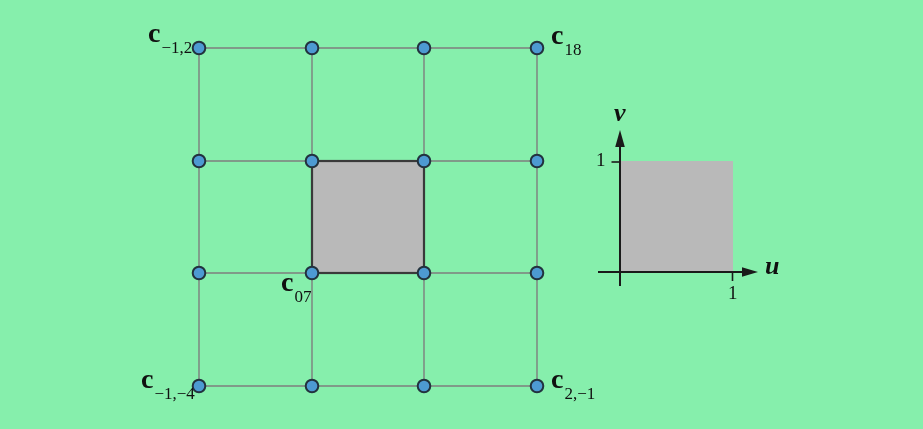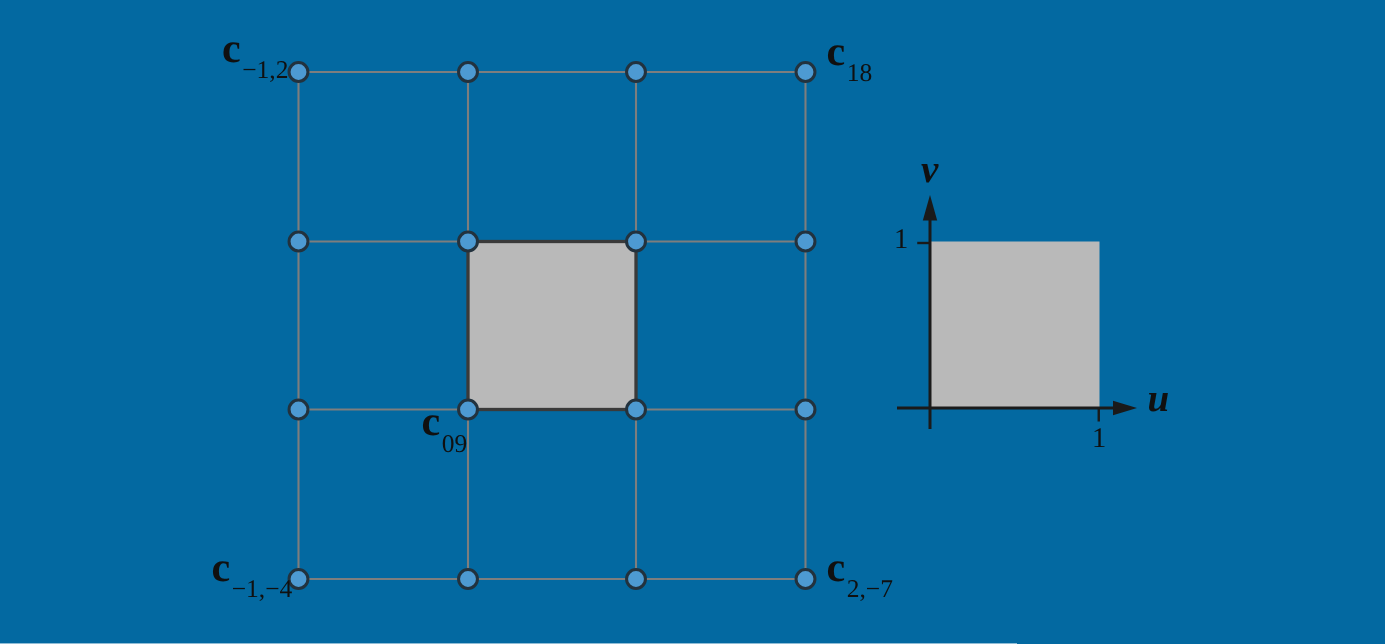--- a/index.html
+++ b/index.html
@@ -1,19 +1,19 @@
 <!DOCTYPE html>
 <html><head>
 <meta charset="utf-8">
 <style>
   html,body{margin:0;padding:0;background:#ffffff;}
   .canvas{
     position:relative;
     width:923px;height:429px;
-    background:#0369a1;
+    background:#86efac;
     overflow:hidden;
     font-family:"Liberation Serif", serif;
   }
   .layer{position:absolute;left:0;top:0;}
   
   .grid-line{stroke:#7e7e7e;stroke-width:1.4;fill:none;}
   .patch{fill:#b9b9b9;stroke:#3a3a3a;stroke-width:2.2;}
   .pt{fill:#4d9ad2;stroke:#22323e;stroke-width:2;}
   
   .uv-square{fill:#b9b9b9;}
@@ -77,24 +77,24 @@
 
       <line class="tick" x1="611.5" y1="162" x2="620" y2="162"></line>
       <line class="tick" x1="732.5" y1="272" x2="732.5" y2="281"></line>
     </g>
   </svg>
 
   <span class="cp" style="left:148px;top:19px"><span class="cp-c">c</span><span class="cp-sub">−1,2</span></span>
 
   <span class="cp" style="left:551px;top:21px"><span class="cp-c">c</span><span class="cp-sub">18</span></span>
 
-  <span class="cp" style="left:281px;top:268px"><span class="cp-c">c</span><span class="cp-sub">09</span></span>
+  <span class="cp" style="left:281px;top:268px"><span class="cp-c">c</span><span class="cp-sub">07</span></span>
 
   <span class="cp" style="left:141px;top:365px"><span class="cp-c">c</span><span class="cp-sub">−1,−4</span></span>
 
-  <span class="cp" style="left:551px;top:365px"><span class="cp-c">c</span><span class="cp-sub">2,−7</span></span>
+  <span class="cp" style="left:551px;top:365px"><span class="cp-c">c</span><span class="cp-sub">2,−1</span></span>
 
   <span class="axis-label" style="left:614px;top:100px">v</span>
   <span class="axis-label" style="left:765px;top:253px">u</span>
   <span class="tick-label" style="left:596px;top:150px">1</span>
   <span class="tick-label" style="left:728px;top:283px">1</span>
 
 </div>
 
 </body></html>

